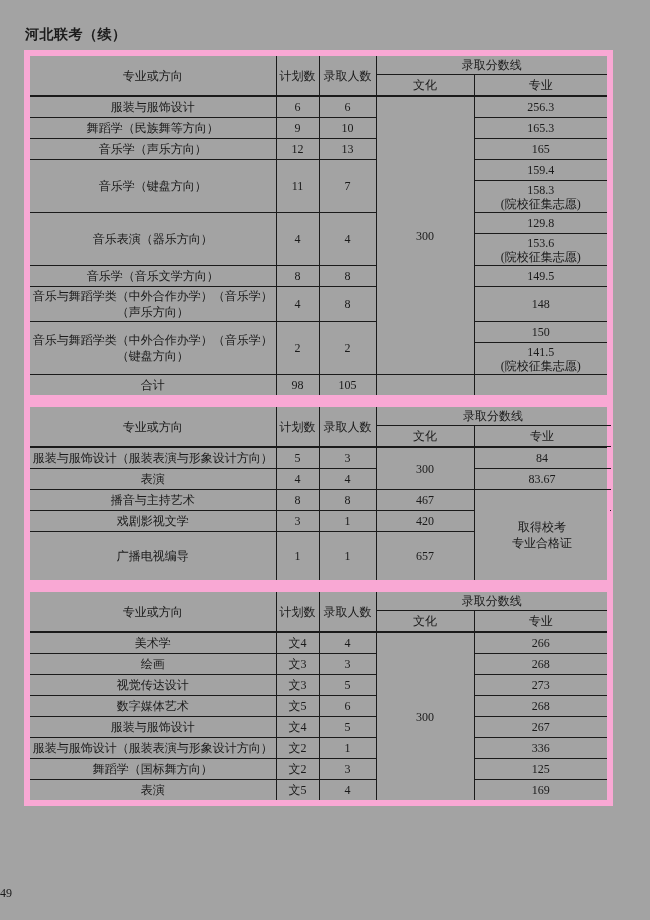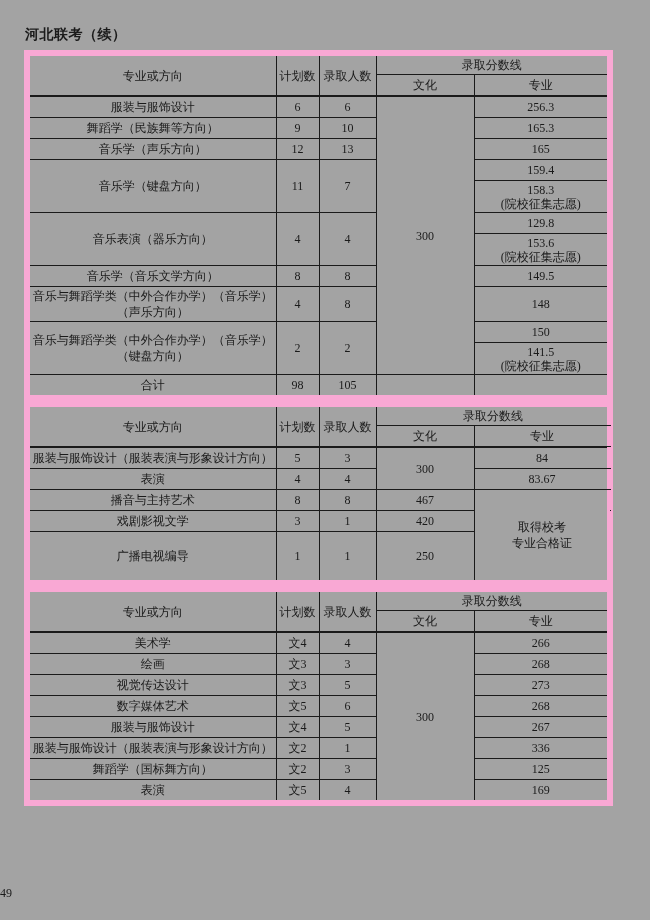--- a/index.html
+++ b/index.html
@@ -201,21 +201,21 @@
             <tr>
               <td rowspan="2">摄影</td>
               <td rowspan="2">2</td>
               <td rowspan="2">2</td>
               <td rowspan="2">462</td>
             </tr>
             <tr>
               <td rowspan="2">广播电视编导</td>
               <td rowspan="2">1</td>
               <td rowspan="2">1</td>
-              <td rowspan="2">250</td>
+              <td rowspan="2">657</td>
             </tr>
             <tr>
               <td>合计</td>
               <td>23</td>
               <td>19</td>
               <td></td>
               <td></td>
             </tr>
           </tbody>
       </table>

